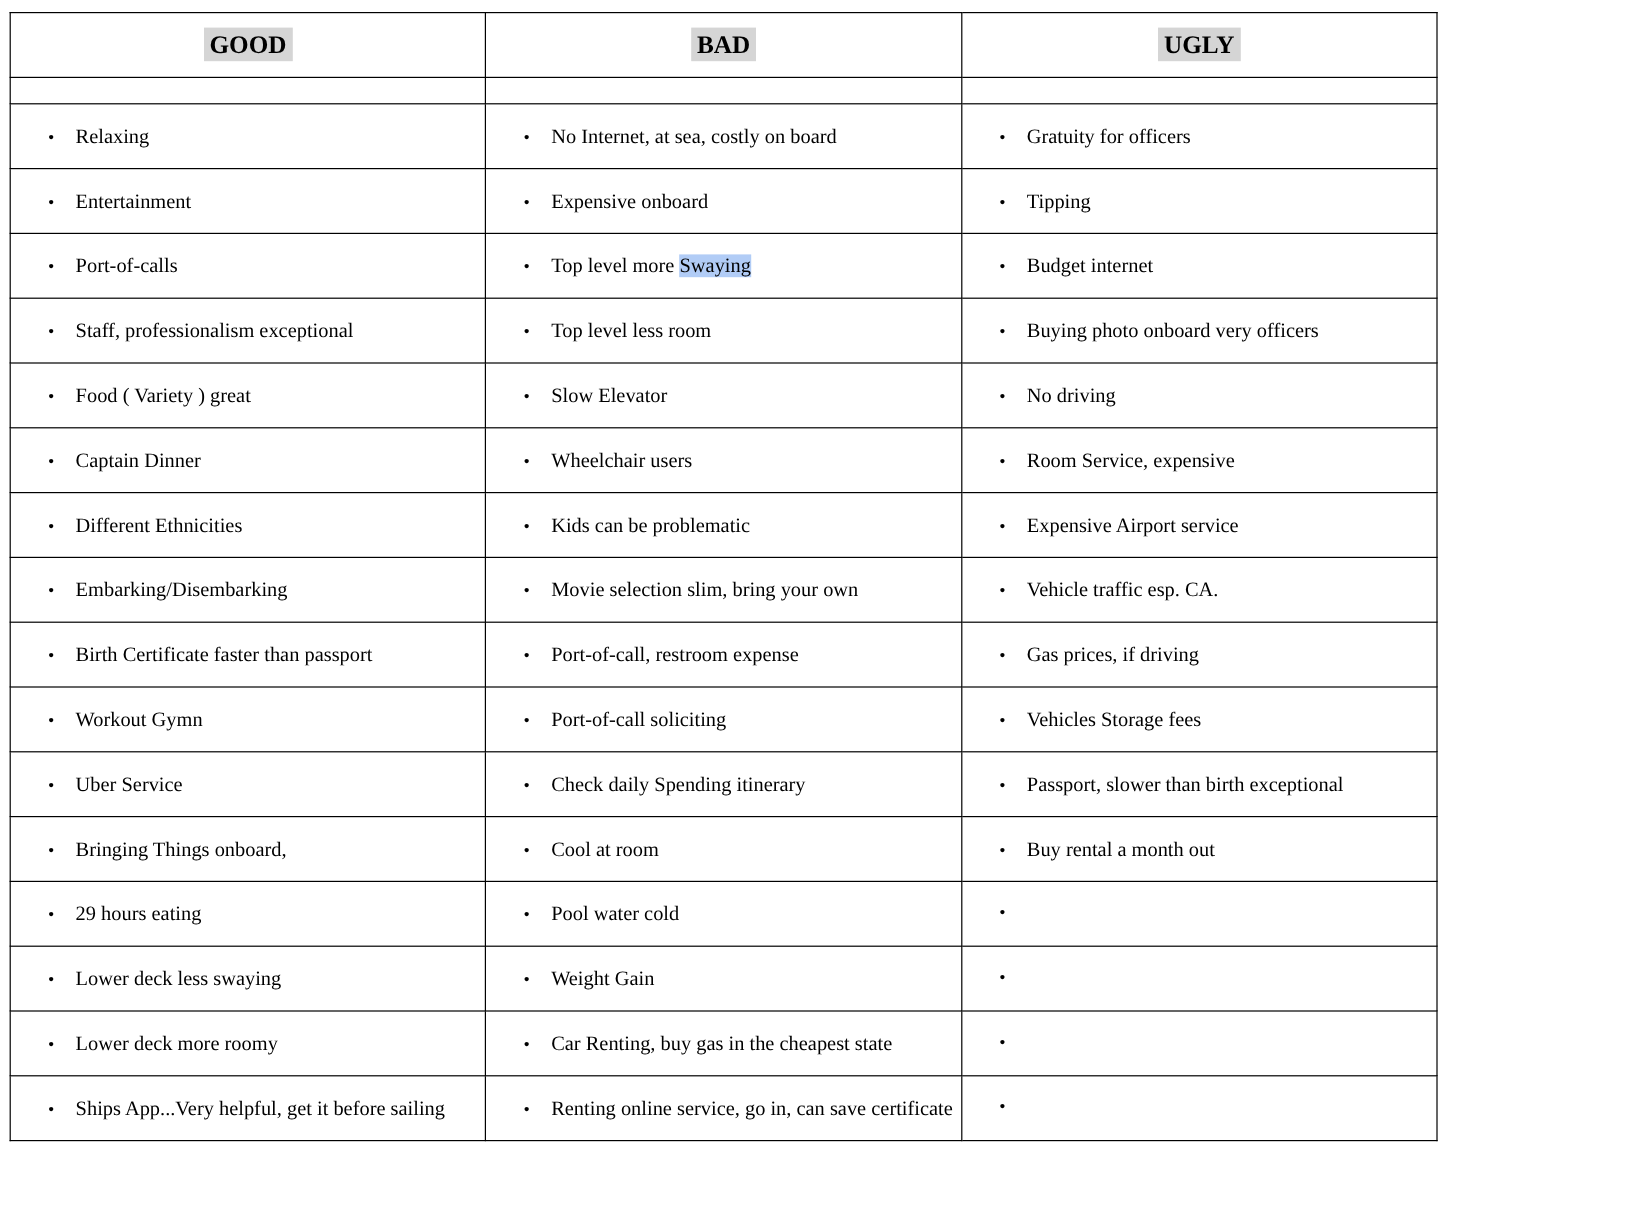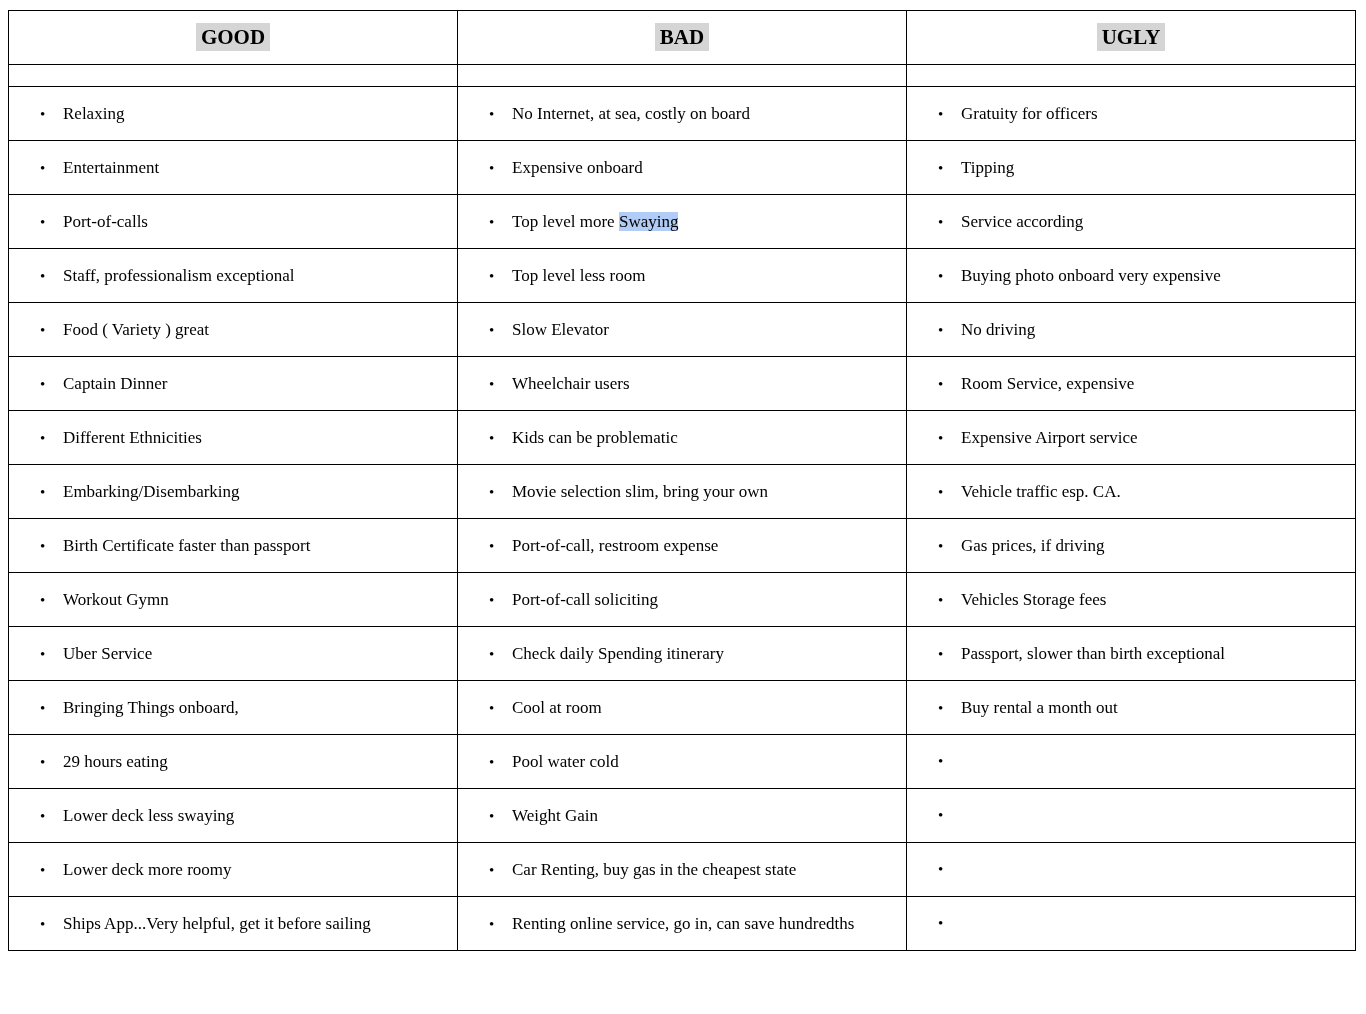--- a/index.html
+++ b/index.html
@@ -20,21 +20,21 @@
     overflow: hidden;
   }
   .page {
     position: absolute;
     left: 8px;
     top: 10px;
   }
   table.gbu {
     border-collapse: collapse;
     table-layout: fixed;
-    width: 1348px;
+    width: 1190px;
   }
   table.gbu col { width: 33.333%; }
   table.gbu th,
   table.gbu td {
     border: 1.5px solid var(--border);
     vertical-align: middle;
     padding: 0;
   }
   tr.header-row th {
     height: 54px;
@@ -144,41 +144,41 @@
           </td>
           <td>
             <div class="li">
               <span class="bullet">•</span>
               <span class="txt"><span>Top level more </span><span class="sel">Swaying</span></span>
             </div>
           </td>
           <td>
             <div class="li">
               <span class="bullet">•</span>
-              <span class="txt">Service according</span>
+              <span class="txt">Budget internet</span>
             </div>
           </td>
         </tr>
         <tr>
           <td>
             <div class="li">
               <span class="bullet">•</span>
               <span class="txt">Staff, professionalism exceptional</span>
             </div>
           </td>
           <td>
             <div class="li">
               <span class="bullet">•</span>
               <span class="txt">Top level less room</span>
             </div>
           </td>
           <td>
             <div class="li">
               <span class="bullet">•</span>
-              <span class="txt">Buying photo onboard very expensive</span>
+              <span class="txt">Buying photo onboard very officers</span>
             </div>
           </td>
         </tr>
         <tr>
           <td>
             <div class="li">
               <span class="bullet">•</span>
               <span class="txt">Food ( Variety ) great</span>
             </div>
           </td>
@@ -398,21 +398,21 @@
         <tr>
           <td>
             <div class="li">
               <span class="bullet">•</span>
               <span class="txt">Ships App...Very helpful, get it before sailing</span>
             </div>
           </td>
           <td>
             <div class="li">
               <span class="bullet">•</span>
-              <span class="txt">Renting online service, go in, can save hundredths</span>
+              <span class="txt">Renting online service, go in, can save certificate</span>
             </div>
           </td>
           <td>
             <div class="li">
               <span class="bullet">•</span>
               <span class="txt"></span>
             </div>
           </td>
         </tr>
       </tbody>

